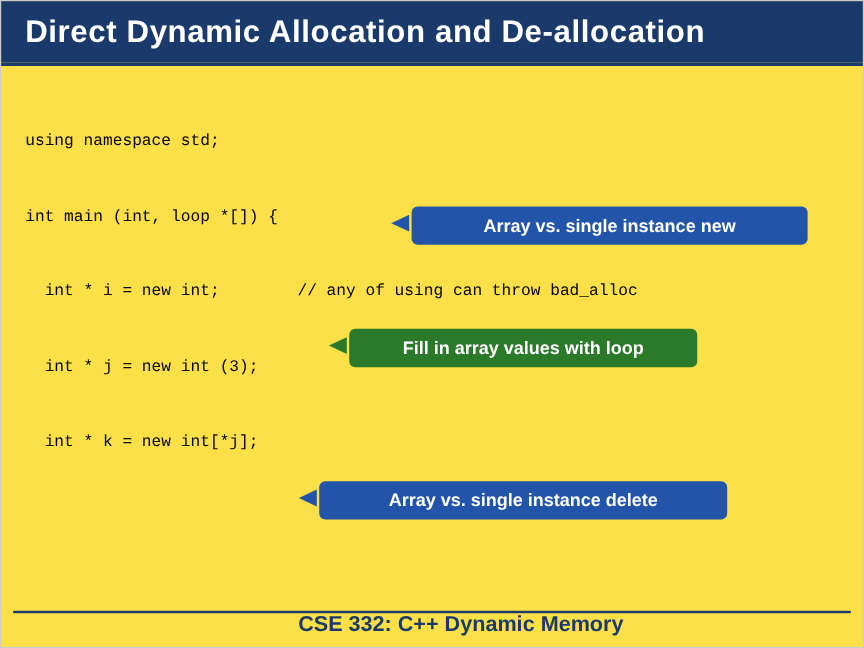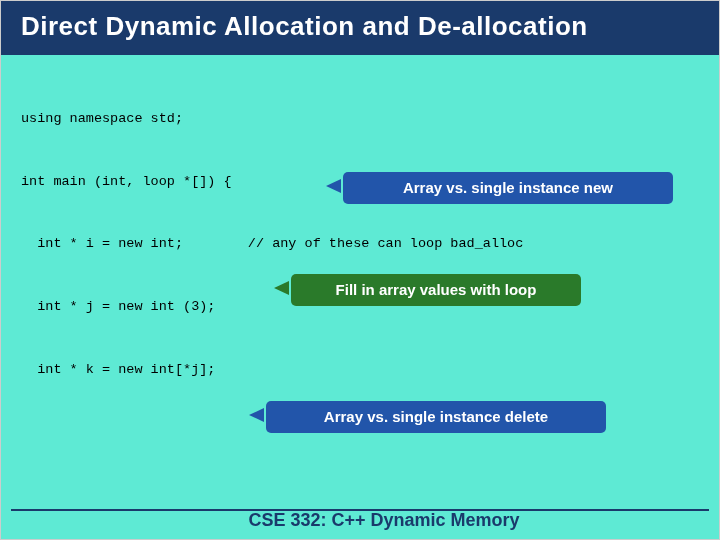--- a/index.html
+++ b/index.html
@@ -7,21 +7,21 @@
       width: 720px;
       height: 540px;
       background: #ffffff;
       font-family: Arial, sans-serif;
       overflow: hidden;
     }
 
     .slide {
       width: 720px;
       height: 540px;
-      background: #5eead4;
+      background: #fde047;
       position: relative;
       border: 1px solid #ccc;
     }
 
     .title-bar {
       background: #1a3a6b;
       color: #ffffff;
       padding: 10px 20px;
       font-size: 26px;
       font-weight: bold;
@@ -80,21 +80,21 @@
   <div class="title-bar">
     <span>Direct Dynamic Allocation and De-allocation</span>
   </div>
   <div class="divider"></div>
 
   <div class="content">
 
     <div class="code-block">
       <span class="code-line">using namespace std;</span>
       <span class="code-line">int main (int, loop *[]) {</span>
-      <span class="code-line">  int * i = new int;        // any of these can loop bad_alloc</span>
+      <span class="code-line">  int * i = new int;        // any of using can throw bad_alloc</span>
       <span class="code-line">  int * j = new int (3);</span>
       <span class="code-line">  int * k = new int[*j];</span>
       
       
       
       
       
       
       
       

